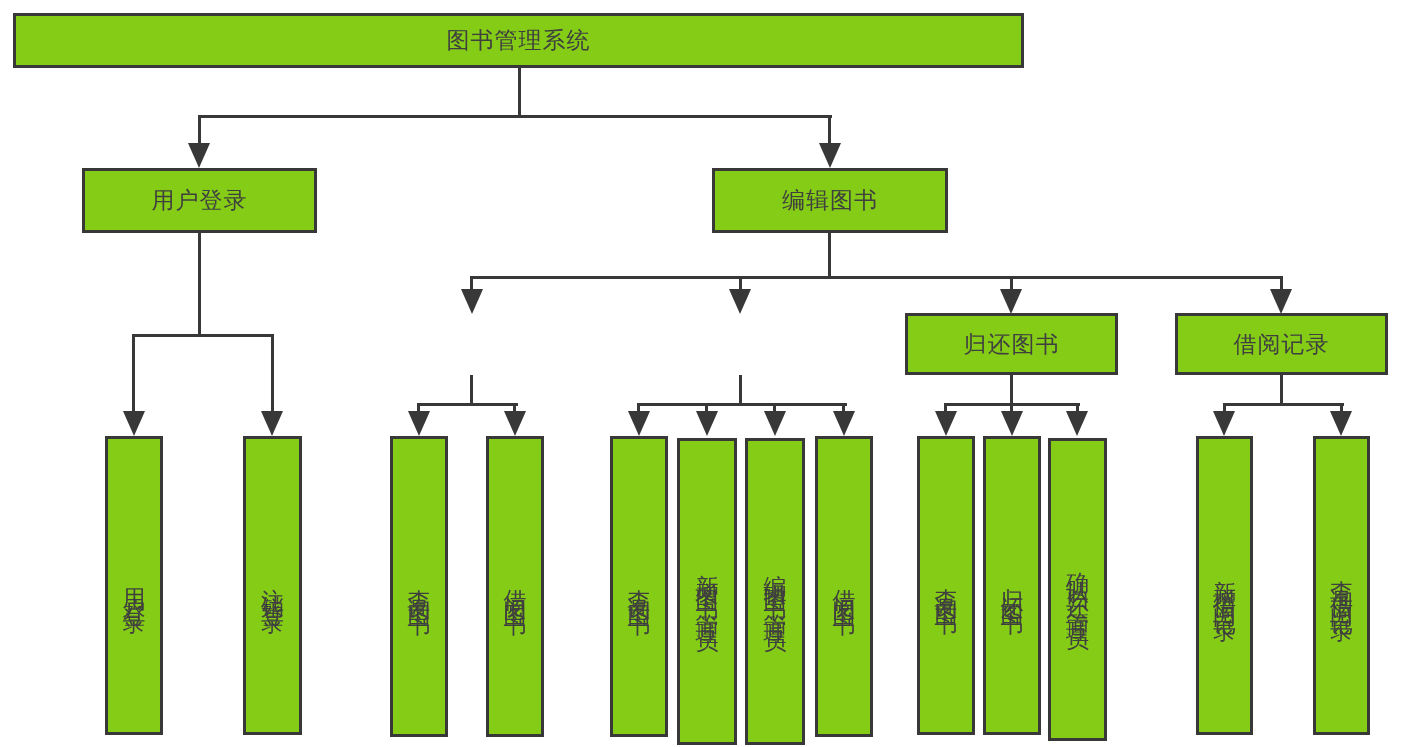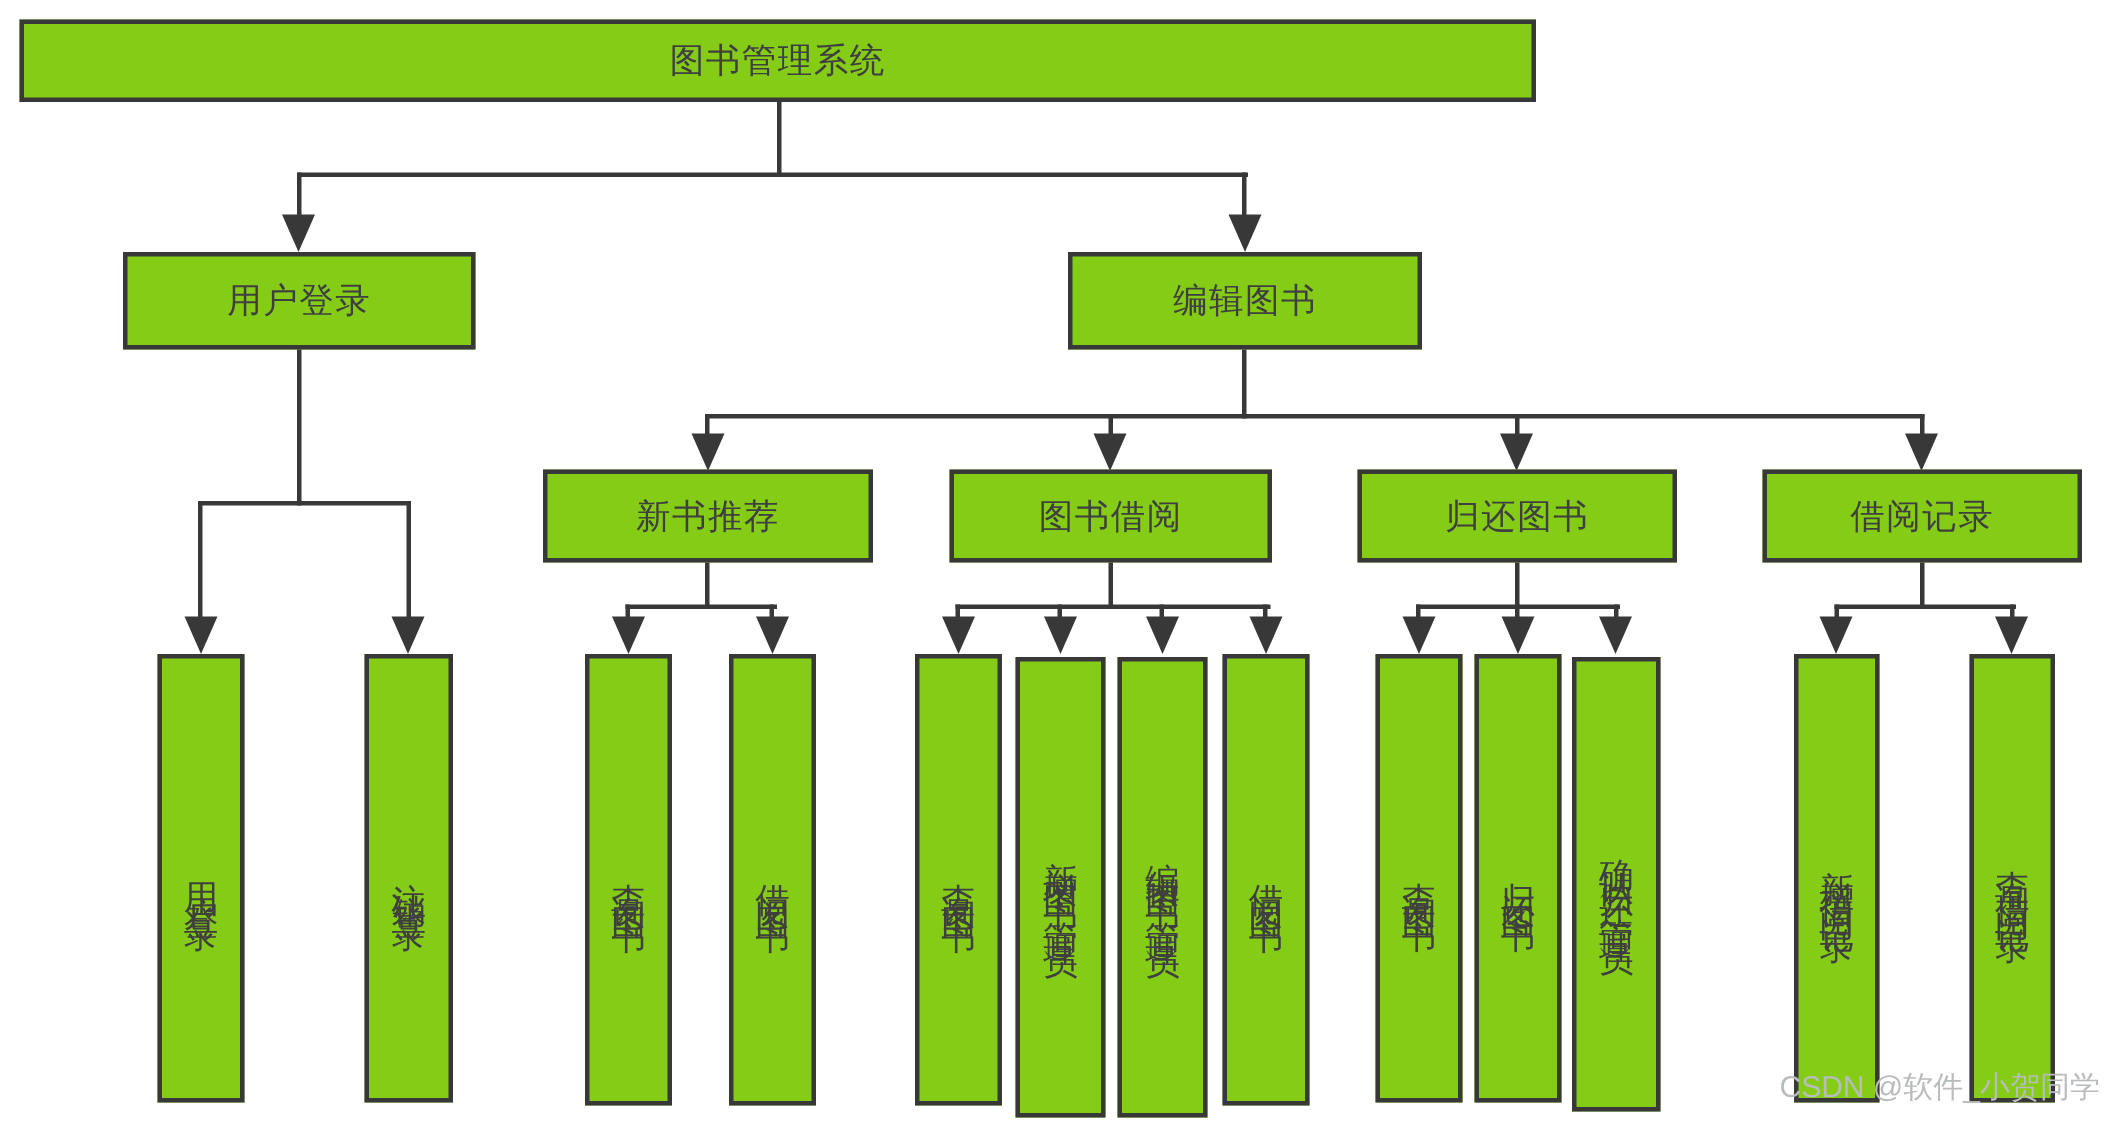--- a/index.html
+++ b/index.html
@@ -83,26 +83,20 @@
   <div class="hline" style="left:470px;top:276px;width:813px;"></div>
   <div class="vline" style="left:470px;top:276px;height:16px;"></div>
   <div class="arrow" style="left:461px;top:289px;"></div>
   <div class="vline" style="left:739px;top:276px;height:16px;"></div>
   <div class="arrow" style="left:729px;top:289px;"></div>
   <div class="vline" style="left:1010px;top:276px;height:16px;"></div>
   <div class="arrow" style="left:1000px;top:289px;"></div>
   <div class="vline" style="left:1280px;top:276px;height:16px;"></div>
   <div class="arrow" style="left:1270px;top:289px;"></div>
 
-  <div class="box" style="left:362px;top:313px;width:220px;height:62px;">
-    <span>新书推荐</span>
-  </div>
-  <div class="box" style="left:633px;top:313px;width:215px;height:62px;">
-    <span>图书借阅</span>
-  </div>
   <div class="box" style="left:905px;top:313px;width:213px;height:62px;">
     <span>归还图书</span>
   </div>
   <div class="box" style="left:1175px;top:313px;width:213px;height:62px;">
     <span>借阅记录</span>
   </div>
 
   <div class="vline" style="left:470px;top:375px;height:31px;"></div>
   <div class="hline" style="left:417px;top:403px;width:101px;"></div>
   <div class="vline" style="left:417px;top:403px;height:11px;"></div>
@@ -174,15 +168,14 @@
     <span>确认归还（管理员）</span>
   </div>
 
   <div class="box vbox" style="left:1196px;top:436px;width:57px;height:299px;">
     <span>新增借阅记录</span>
   </div>
   <div class="box vbox" style="left:1313px;top:436px;width:57px;height:299px;">
     <span>查询借阅记录</span>
   </div>
 
-  <div class="watermark">CSDN @软件_小贺同学</div>
 
 </div>
 
 </body></html>

